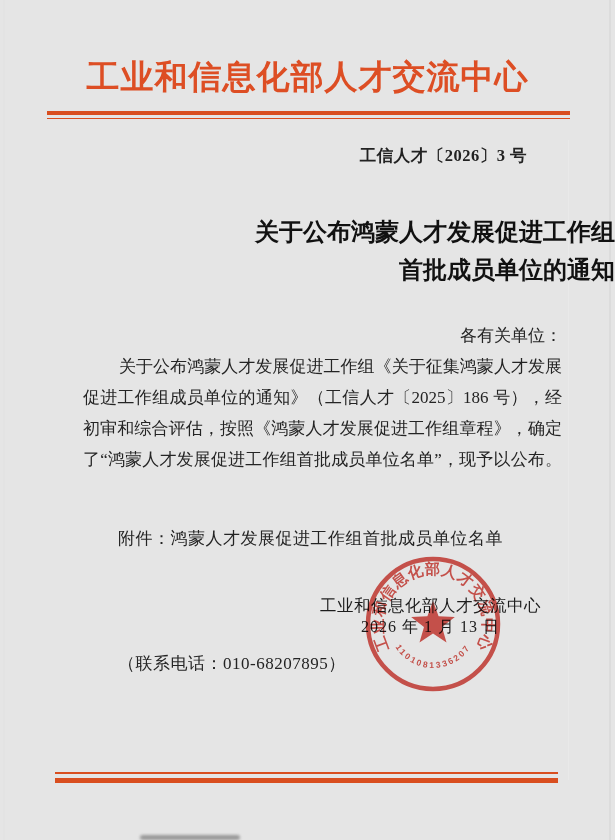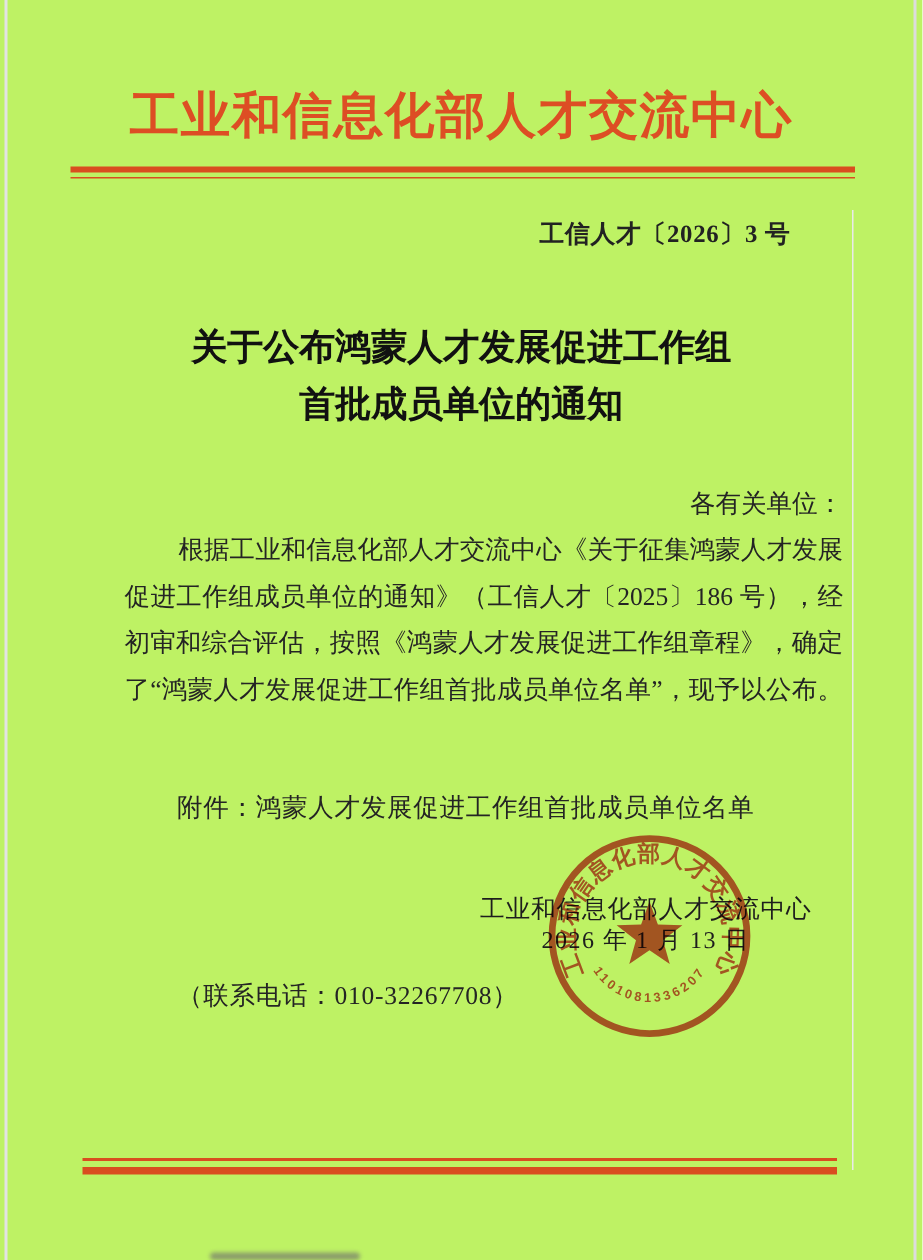--- a/index.html
+++ b/index.html
@@ -2,21 +2,21 @@
 <html><head>
 <meta charset="utf-8">
 <style>
   * { margin: 0; padding: 0; box-sizing: border-box; }
   html, body { background: #ffffff; }
   .page {
     position: relative;
     width: 615px;
     height: 840px;
     margin: 0 auto;
-    background: #bef264;
+    background: #e5e5e5;
     overflow: hidden;
     font-family: "Liberation Serif", "DejaVu Serif", serif;
     color: #1f1f1f;
   }
   
   .edge-left   { position:absolute; left:3px;  top:0; width:2px; height:840px; background:#e3e3e3; }
   .edge-right  { position:absolute; left:609px; top:0; width:2px; height:840px; background:#dcdcdc; }
   .crease      { position:absolute; left:568px; top:140px; width:1px; height:640px; background:#e9e9e9; }
   .smudge      { position:absolute; left:140px; bottom:0; width:100px; height:5px; background:#6f6f6f; opacity:.65; filter:blur(1.5px); border-radius:3px; }
 
@@ -39,21 +39,21 @@
     top: 145px; right: 88px;
     font-size: 16.5px;
     letter-spacing: 0.5px;
     color: #222;
     font-weight: bold;
   }
 
   .doc-title {
     position: absolute;
     top: 213px; left: 0; width: 100%;
-    text-align: center;
+    text-align: right;
     font-size: 24px;
     font-weight: 700;
     line-height: 38px;
     color: #111;
   }
 
   .body-block {
     position: absolute;
     left: 83px; top: 320px; width: 479px;
     font-size: 17px;
@@ -126,21 +126,21 @@
 
   <div class="doc-number">工信人才〔2026〕3 号</div>
 
   <div class="doc-title">
     <div>关于公布鸿蒙人才发展促进工作组</div>
     <div>首批成员单位的通知</div>
   </div>
 
   <div class="body-block">
     <div class="salutation">各有关单位：</div>
-    <div class="body-line indent">根据工业和信息化部人才交流中心《关于征集鸿蒙人才发展</div>
+    <div class="body-line indent">关于公布鸿蒙人才发展促进工作组《关于征集鸿蒙人才发展</div>
     <div class="body-line">促进工作组成员单位的通知》（工信人才〔2025〕186 号），经</div>
     <div class="body-line">初审和综合评估，按照《鸿蒙人才发展促进工作组章程》，确定</div>
     <div class="body-line">了“鸿蒙人才发展促进工作组首批成员单位名单”，现予以公布。</div>
   </div>
 
   <div class="attachment">附件：鸿蒙人才发展促进工作组首批成员单位名单</div>
 
   <div class="signature-block">
     <div class="signature-org">工业和信息化部人才交流中心</div>
     <div class="signature-date">2026 年 1 月 13 日</div>
@@ -154,21 +154,21 @@
     <circle cx="70" cy="70" r="65" fill="none" stroke="#d5423a" stroke-width="4.5"></circle>
     <polygon points="70,47 75.6,62.3 91.9,62.9 79,72.9 83.5,88.6 70,79.5 56.5,88.6 61,72.9 48.1,62.9 64.4,62.3" fill="#d5423a"></polygon>
     <text font-size="15" font-weight="700" fill="#d5423a" letter-spacing="1" font-family="Liberation Serif, DejaVu Serif, serif">
       <textPath href="#ringPath" startOffset="50%" text-anchor="middle">工业和信息化部人才交流中心</textPath>
     </text>
     <text font-size="8.5" font-weight="700" fill="#d5423a" letter-spacing="2.2" font-family="Liberation Sans, DejaVu Sans, sans-serif">
       <textPath href="#serialPath" startOffset="50%" text-anchor="middle">1101081336207</textPath>
     </text>
   </svg>
 
-  <div class="contact">（联系电话：010-32267708）</div>
+  <div class="contact">（联系电话：010-68207895）</div>
 
   <div class="footer-rule">
     <div class="thin"></div>
     <div class="gap"></div>
     <div class="thick"></div>
   </div>
 
 </div>
 
 </body></html>

